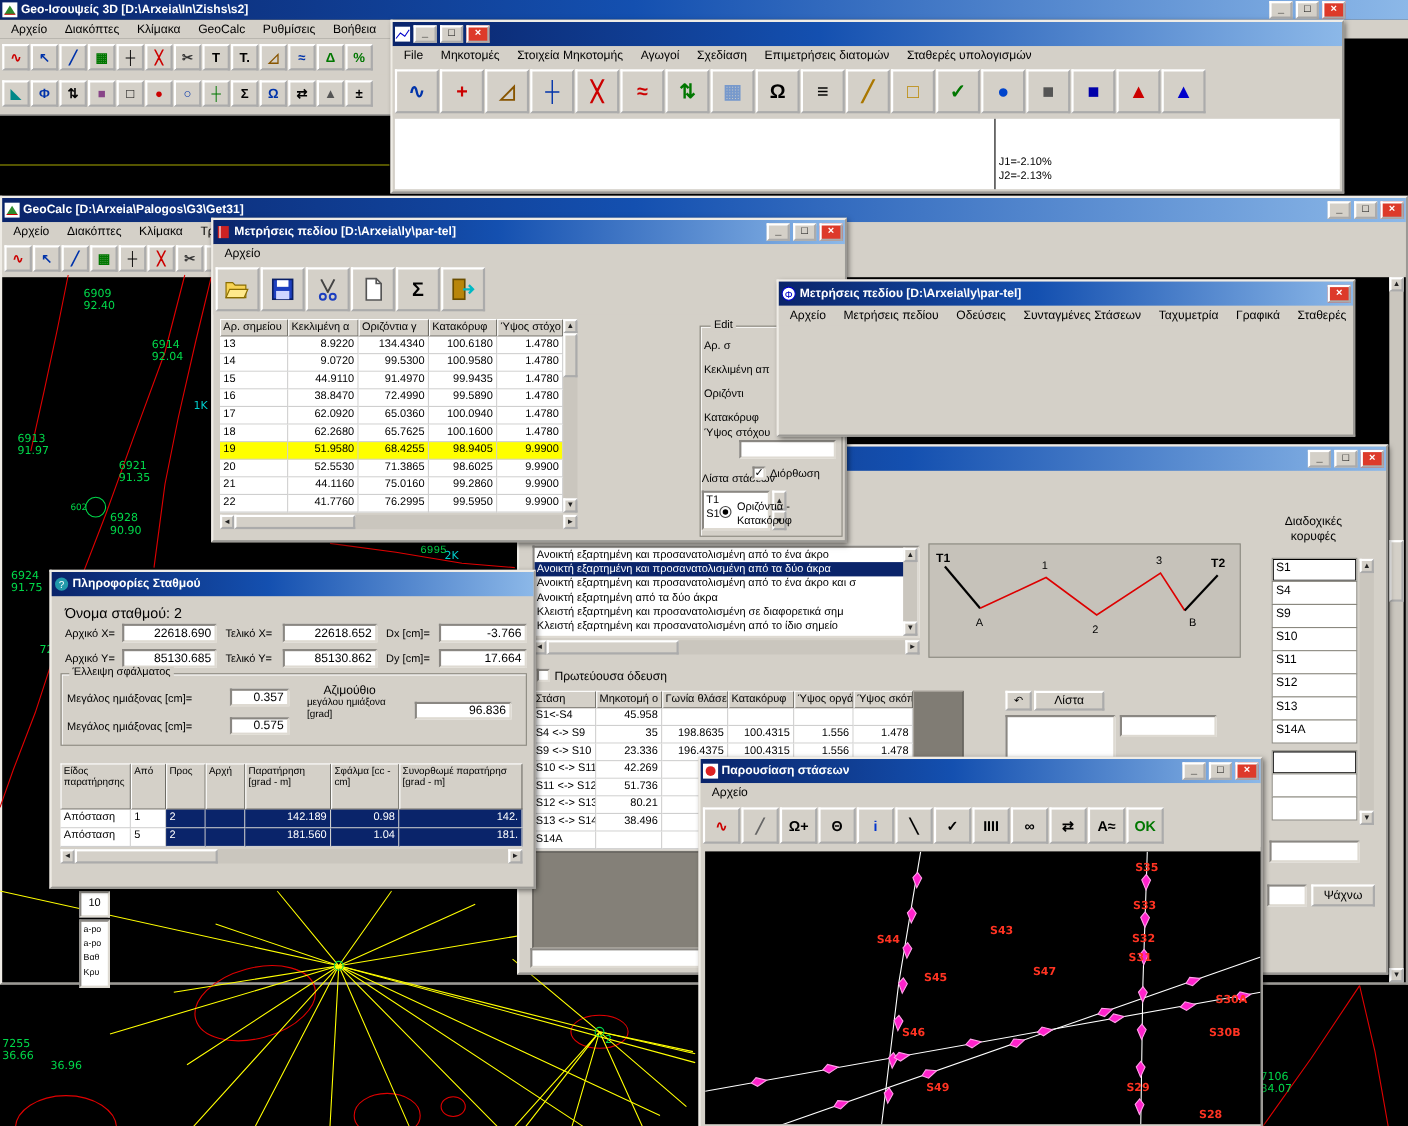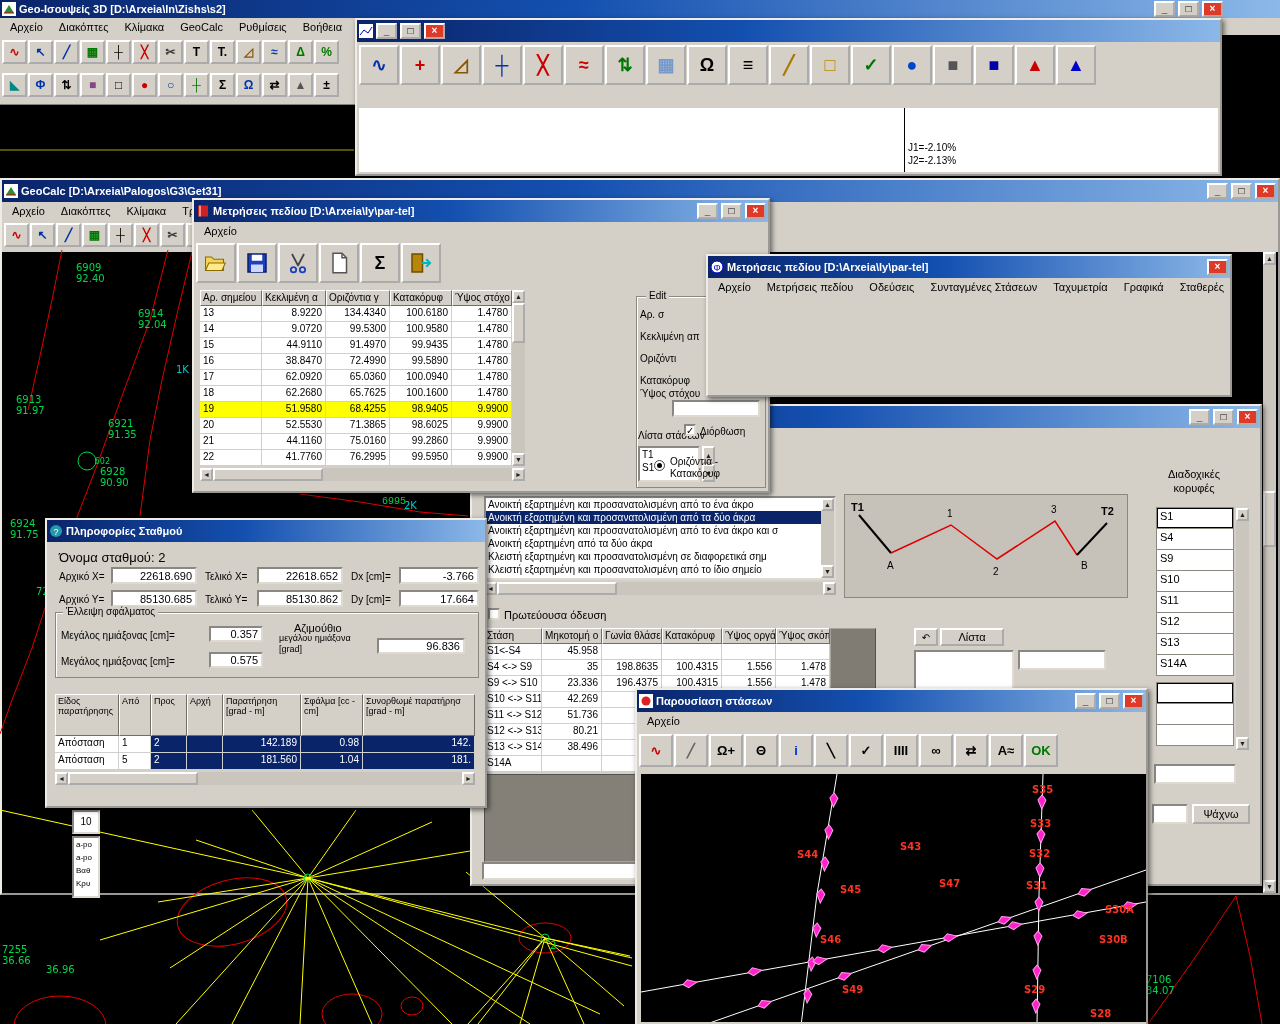--- a/index.html
+++ b/index.html
@@ -134,21 +134,21 @@
       <div>7106</div>
       <div>34.07</div>
     </div>
   </div>
 <div class="abs" style="left:0;top:0;width:1280px;height:1024px;z-index:5;pointer-events:none">
 
 <div class="mk" style="left: 176px; top: 364px; color: rgb(0, 204, 204);">1K</div>
     <div class="mk" style="left: 404px; top: 500px; color: rgb(0, 204, 204);">2K</div>
     <div class="mk" style="left: 550px; top: 940px; color: rgb(0, 216, 74);">2</div>
   </div>
-<div class="cadlbl" style="left:88px;top:456px;width:22px;text-align:right;z-index:5;font-size:8px">602</div>
+<div class="cadlbl" style="left:64px;top:456px;width:22px;text-align:left;z-index:5;font-size:8px">602</div>
 
 <div class="tbar abs" style="left:0;top:0;width:1280px;height:18px;z-index:1">
   <span class="ticon"><svg width="14" height="14" viewBox="0 0 14 14">
         <rect width="14" height="14" fill="#fff"></rect>
         <path d="M2 11 7 3l5 8z" fill="#2e8b2e"></path>
         <path d="M2 11h10" stroke="#c00"></path>
       </svg></span>
   <span class="ttl">Geo-Ισουψείς 3D  [D:\Arxeia\In\Zishs\s2]</span>
   <button class="wbtn">_</button>
   <button class="wbtn">□</button>
@@ -254,20 +254,30 @@
 <div class="win" style="left:355px;top:18px;width:867px;height:158px;z-index:2">
   <div class="tbar">
     <span class="ticon"><svg width="14" height="14" viewBox="0 0 14 14">
           <rect width="14" height="14" fill="#fff"></rect>
           <polyline points="1,11 5,6 9,9 13,3" stroke="#00c" fill="none"></polyline>
         </svg></span>
     <button class="wbtn">_</button>
     <button class="wbtn">□</button>
     <button class="wbtn close">×</button>
   </div>
+  <div class="menubar">
+
+  <span class="mi">File</span>
+      <span class="mi">Μηκοτομές</span>
+      <span class="mi">Στοιχεία Μηκοτομής</span>
+      <span class="mi">Αγωγοί</span>
+      <span class="mi">Σχεδίαση</span>
+      <span class="mi">Επιμετρήσεις διατομών</span>
+      <span class="mi">Σταθερές υπολογισμών</span>
+    </div>
   <div class="tools" style="height:46px">
 
   <button class="tbtn t40">
         <span class="glyph" style="color: rgb(0, 51, 170);">∿</span>
       </button>
       <button class="tbtn t40">
         <span class="glyph" style="color: rgb(204, 0, 0);">+</span>
       </button>
       <button class="tbtn t40">
         <span class="glyph" style="color: rgb(136, 85, 0);">◿</span>
@@ -933,21 +943,21 @@
       </g>
     </svg>
     <div>
 
     <div class="stn" style="left: 391px; top: 10px;">S35</div>
         <div class="stn" style="left: 259px; top: 67px;">S43</div>
         <div class="stn" style="left: 389px; top: 44px;">S33</div>
         <div class="stn" style="left: 156px; top: 75px;">S44</div>
         <div class="stn" style="left: 388px; top: 74px;">S32</div>
         <div class="stn" style="left: 298px; top: 104px;">S47</div>
-        <div class="stn" style="left: 385px; top: 106px;">S31</div>
+        <div class="stn" style="left: 385px; top: 92px;">S31</div>
         <div class="stn" style="left: 199px; top: 110px;">S45</div>
         <div class="stn" style="left: 464px; top: 130px;">S30A</div>
         <div class="stn" style="left: 179px; top: 160px;">S46</div>
         <div class="stn" style="left: 458px; top: 160px;">S30B</div>
         <div class="stn" style="left: 201px; top: 210px;">S49</div>
         <div class="stn" style="left: 383px; top: 210px;">S29</div>
         <div class="stn" style="left: 449px; top: 234px;">S28</div>
       </div>
   </div>
 </div>

